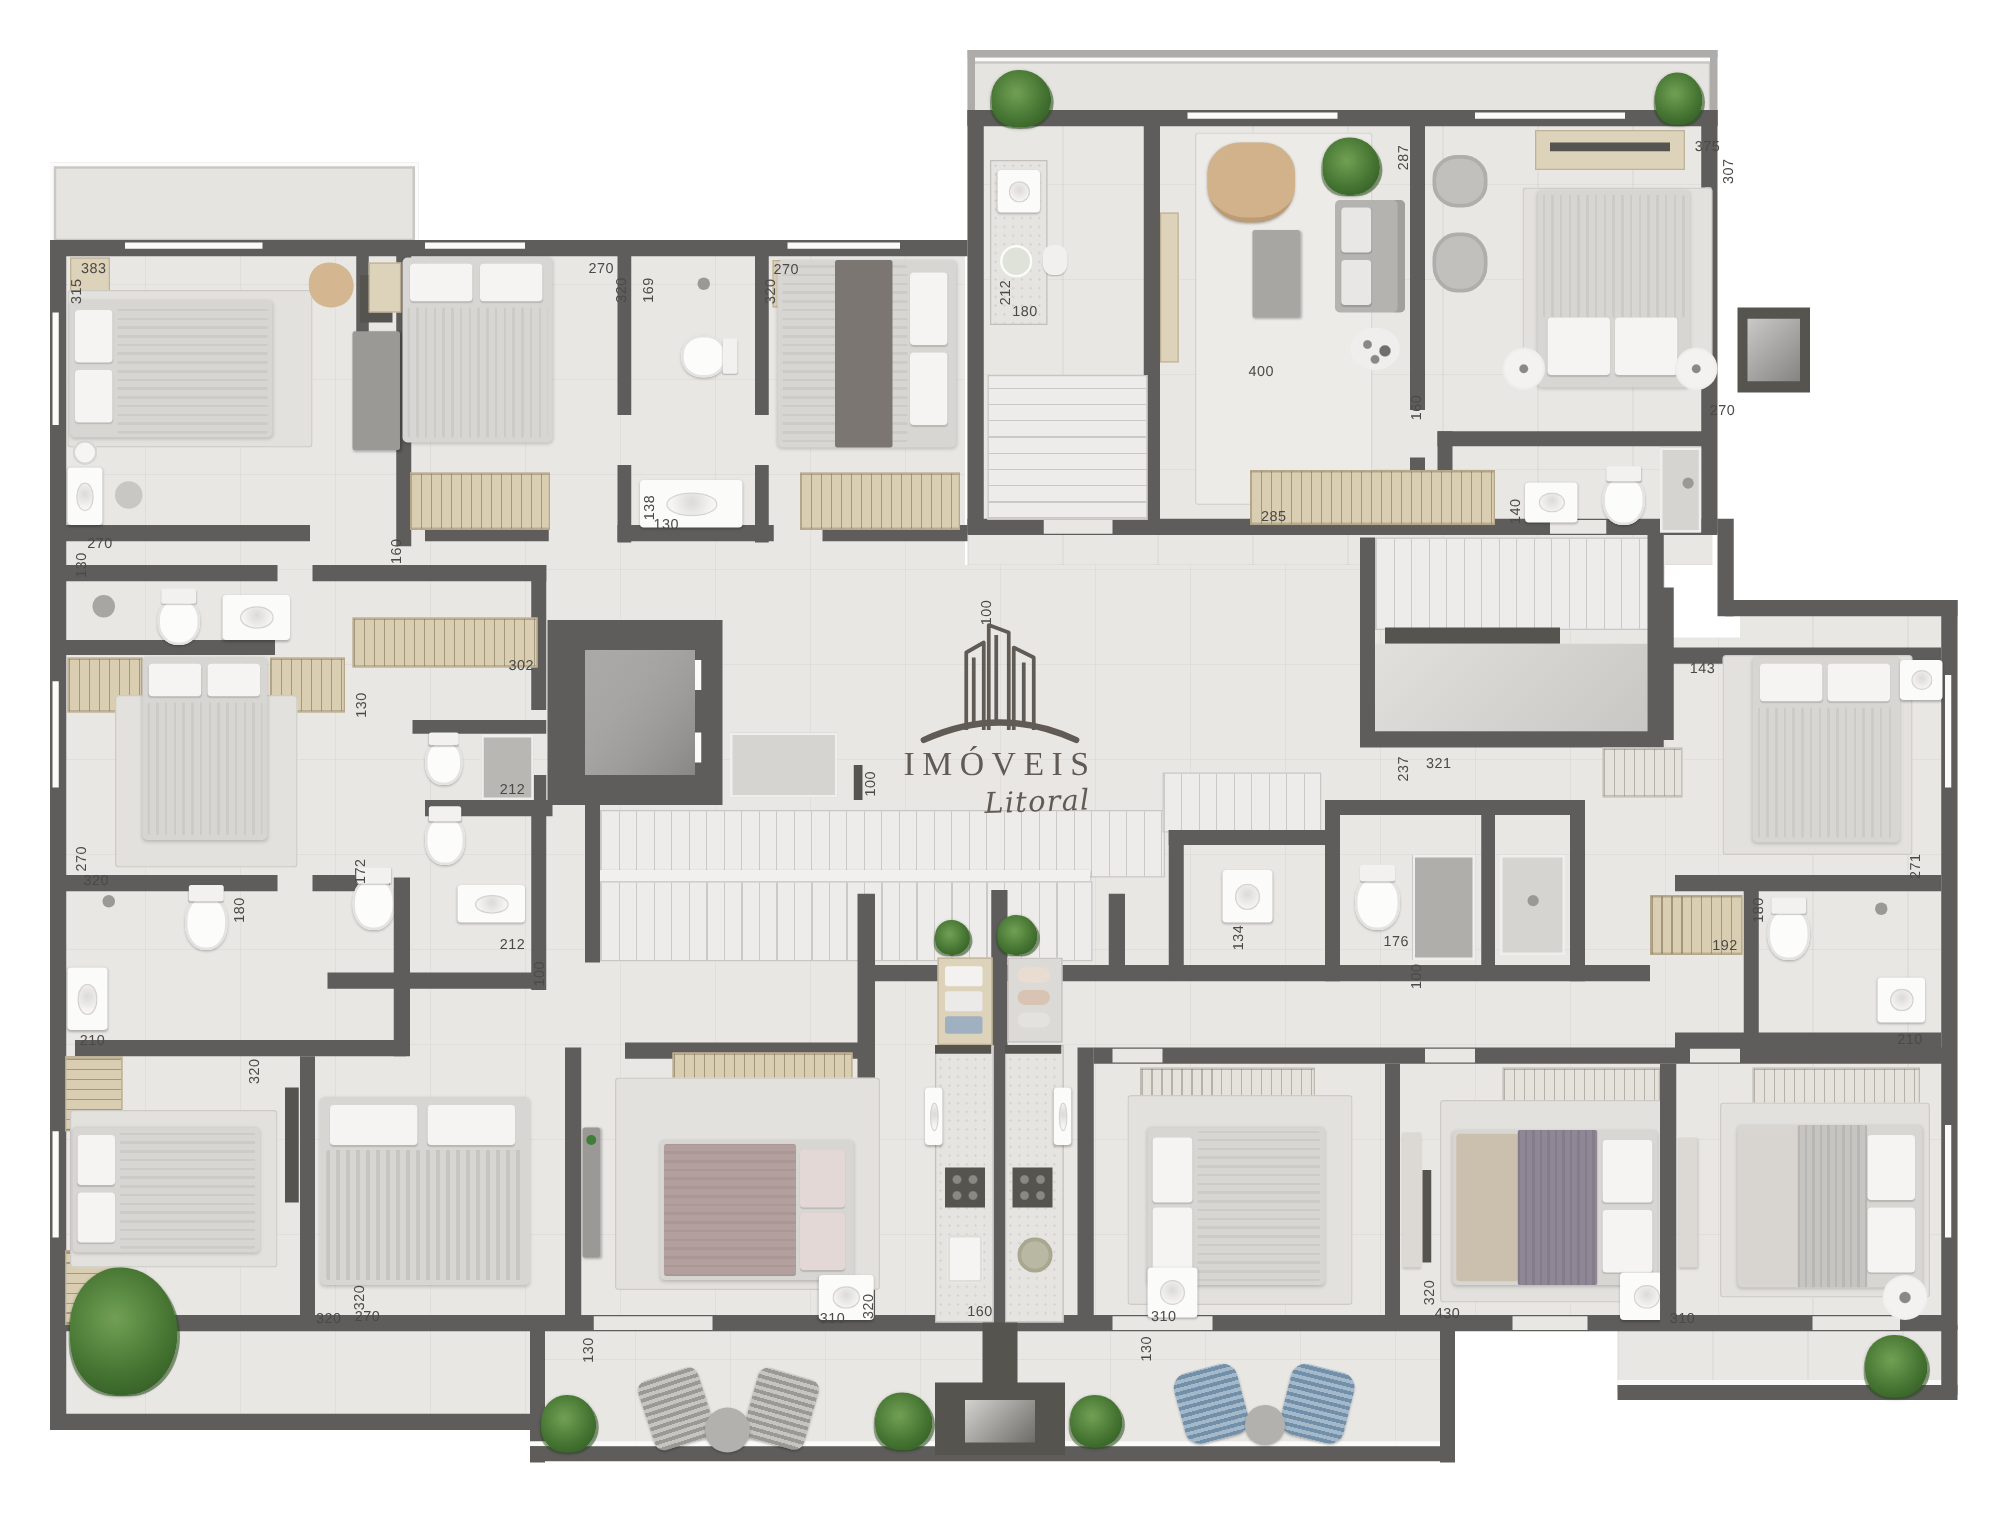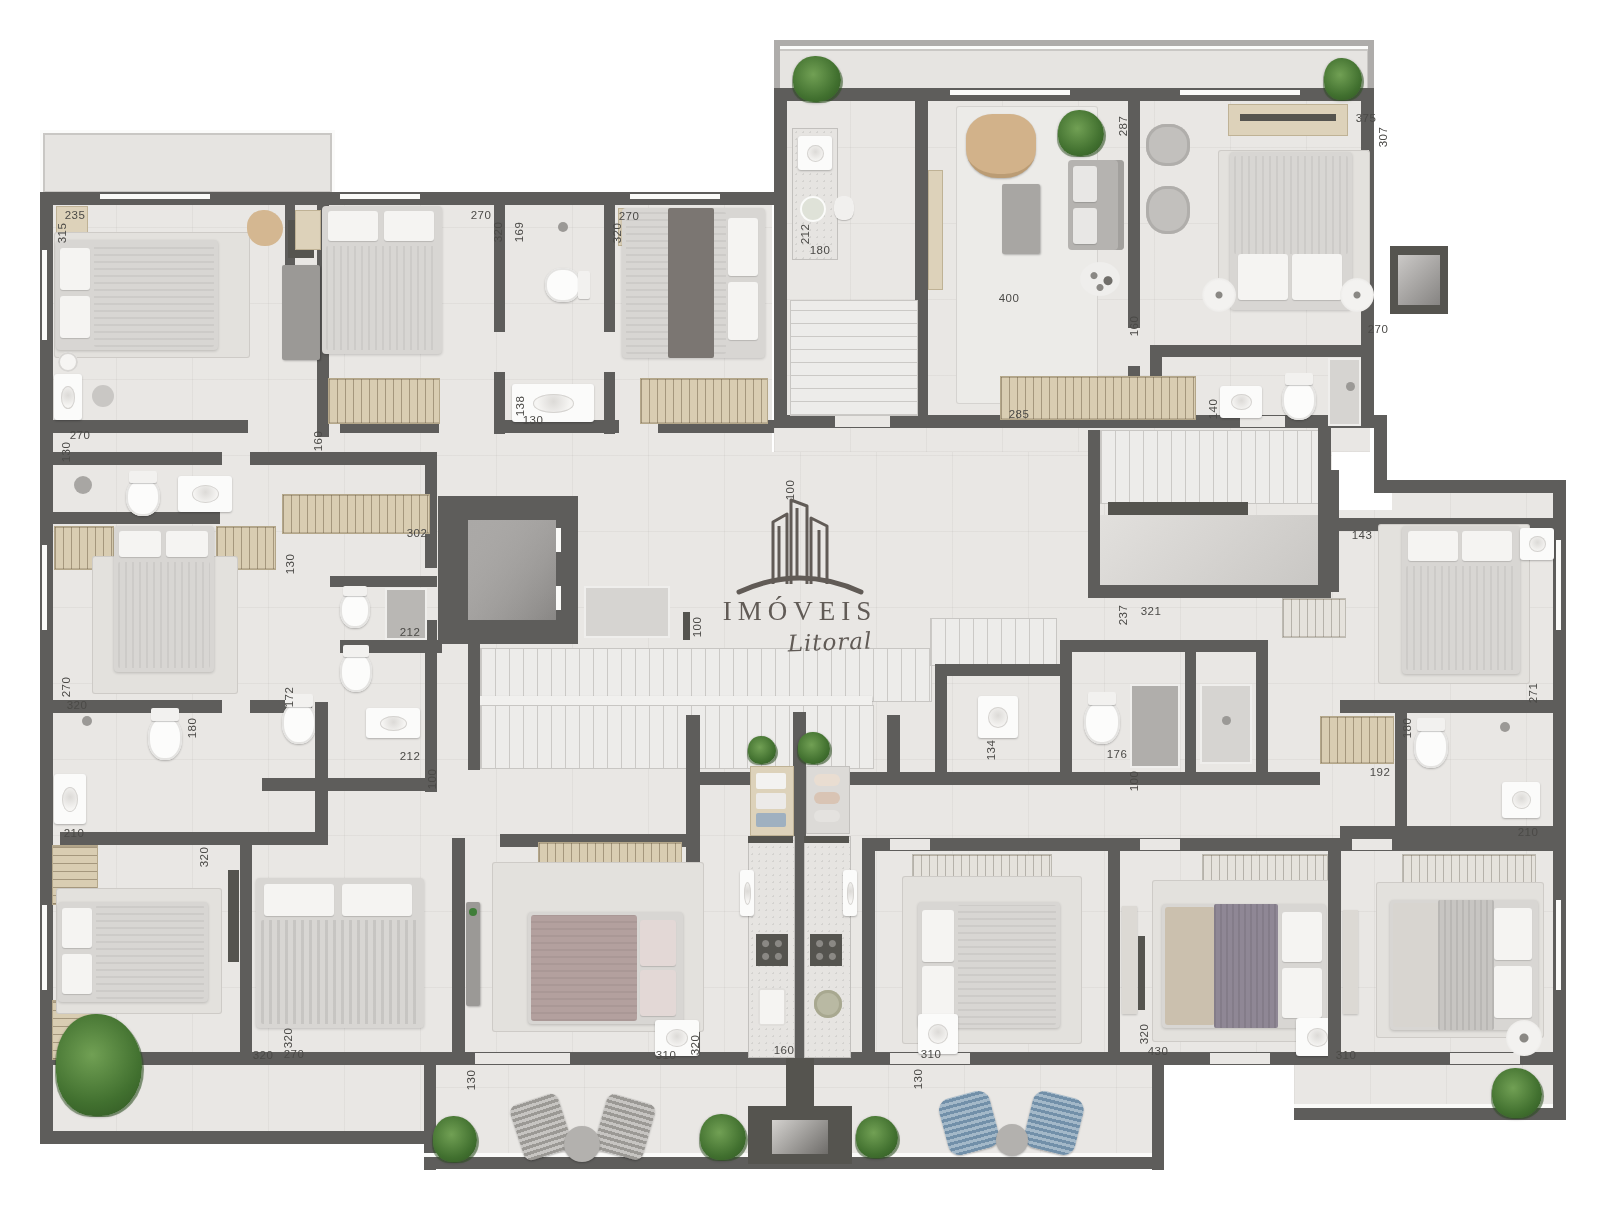--- a/index.html
+++ b/index.html
@@ -412,21 +412,21 @@
   <div class="abs" style="left:772px;top:1120px;width:56px;height:34px;background:linear-gradient(135deg,#d4d2cf,#6e6c69);"></div>
   <div class="plant" style="left:856px;top:1116px;width:42px;height:42px;"></div>
   <div class="chair blue" style="left:943px;top:1094px;width:52px;height:58px;transform:rotate(-15deg);"></div>
   <div class="chair blue" style="left:1028px;top:1094px;width:52px;height:58px;transform:rotate(14deg);"></div>
   <div class="table" style="left:996px;top:1124px;width:32px;height:32px;"></div>
   <div class="plant" style="left:1492px;top:1068px;width:50px;height:50px;"></div>
   <div class="plant" style="left:793px;top:56px;width:48px;height:46px;"></div>
   <div class="plant" style="left:1324px;top:58px;width:38px;height:42px;"></div>
 
   <div id="labels-layer">
-      <div class="dim" style="left: 75px; top: 215px;">235</div>
+      <div class="dim" style="left: 75px; top: 215px;">383</div>
       <div class="dim v" style="left: 62px; top: 233px;">315</div>
       <div class="dim" style="left: 80px; top: 435px;">270</div>
       <div class="dim v" style="left: 66px; top: 452px;">130</div>
       <div class="dim v" style="left: 318px; top: 441px;">160</div>
       <div class="dim" style="left: 481px; top: 215px;">270</div>
       <div class="dim v" style="left: 498px; top: 232px;">320</div>
       <div class="dim v" style="left: 519px; top: 232px;">169</div>
       <div class="dim v" style="left: 520px; top: 406px;">138</div>
       <div class="dim" style="left: 533px; top: 420px;">130</div>
       <div class="dim" style="left: 629px; top: 216px;">270</div>
@@ -450,21 +450,21 @@
       <div class="dim" style="left: 410px; top: 632px;">212</div>
       <div class="dim" style="left: 410px; top: 756px;">212</div>
       <div class="dim v" style="left: 289px; top: 697px;">172</div>
       <div class="dim" style="left: 1362px; top: 535px;">143</div>
       <div class="dim v" style="left: 1123px; top: 615px;">237</div>
       <div class="dim" style="left: 1151px; top: 611px;">321</div>
       <div class="dim v" style="left: 991px; top: 750px;">134</div>
       <div class="dim" style="left: 1117px; top: 754px;">176</div>
       <div class="dim v" style="left: 1533px; top: 693px;">271</div>
       <div class="dim v" style="left: 1407px; top: 728px;">180</div>
-      <div class="dim" style="left: 1380px; top: 757px; margin-top: 15px;">192</div>
+      <div class="dim" style="left: 1380px; top: 757px;">192</div>
       <div class="dim" style="left: 1528px; top: 832px;">210</div>
       <div class="dim v" style="left: 66px; top: 687px;">270</div>
       <div class="dim" style="left: 77px; top: 705px;">320</div>
       <div class="dim v" style="left: 192px; top: 728px;">180</div>
       <div class="dim" style="left: 74px; top: 833px;">210</div>
       <div class="dim v" style="left: 204px; top: 857px;">320</div>
       <div class="dim v" style="left: 288px; top: 1038px;">320</div>
       <div class="dim" style="left: 263px; top: 1055px;">320</div>
       <div class="dim" style="left: 294px; top: 1054px;">270</div>
       <div class="dim" style="left: 666px; top: 1055px;">310</div>

